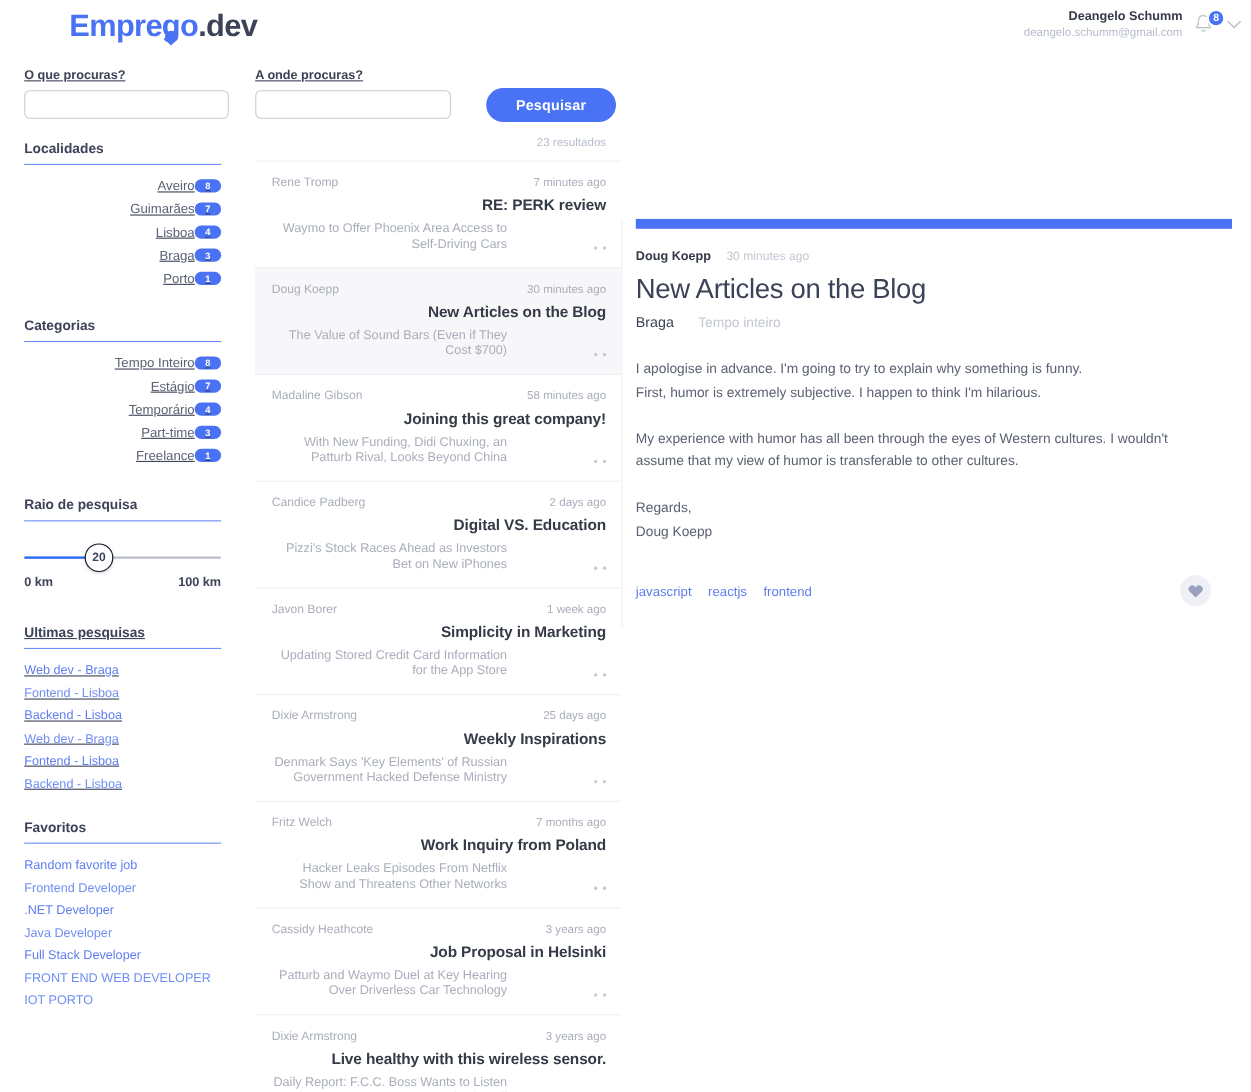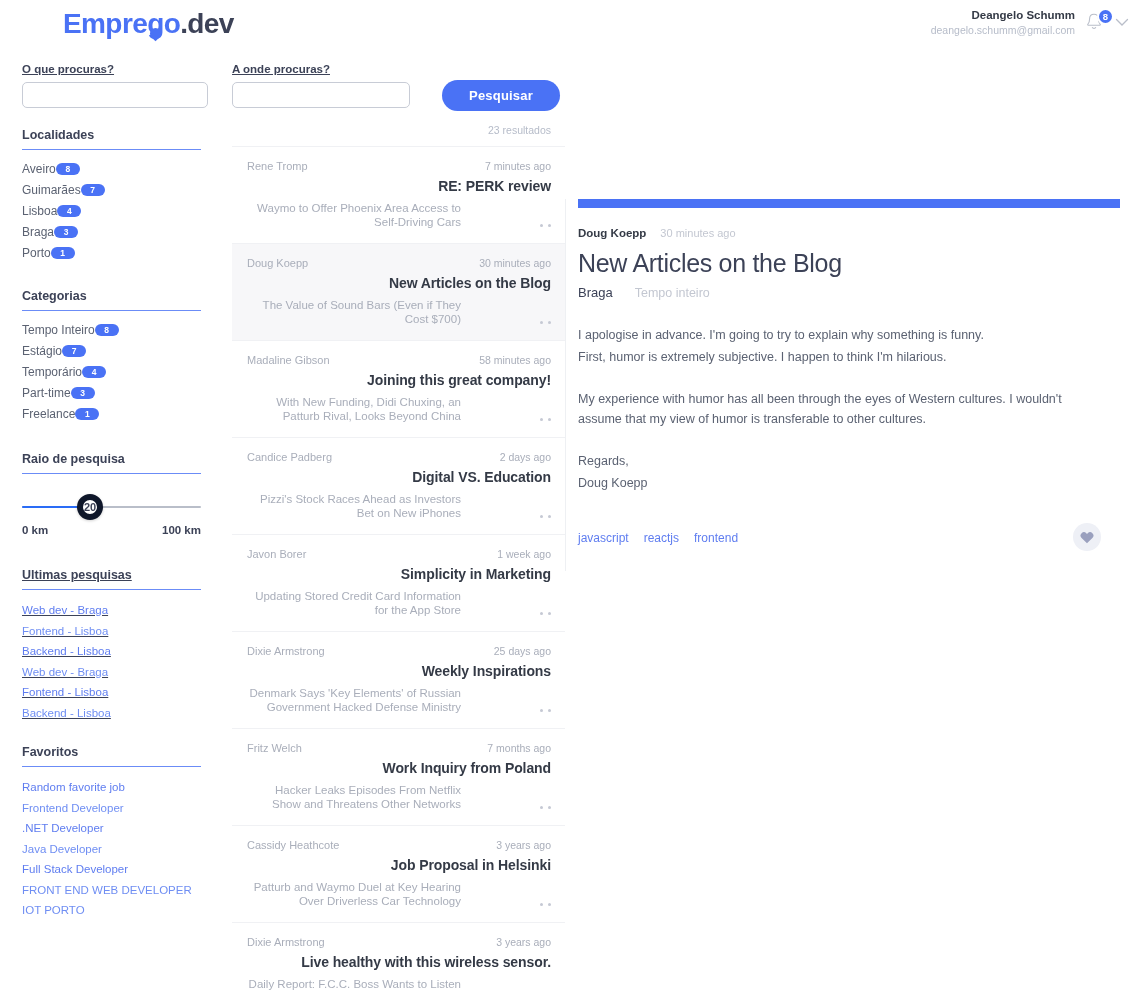--- a/index.html
+++ b/index.html
@@ -65,22 +65,22 @@
   
   .sidebar { position: absolute; left: 22px; top: 128px; width: 200px; }
   .side-section { margin-bottom: 20px; }
   .side-title {
     font-size: 12.5px; font-weight: 700; color: #3c4257;
     padding-bottom: 7px; border-bottom: 1px solid #6b8cf7;
     width: 179px;
   }
   .facet-list { margin-top: 8px; }
   .facet-row {
-    display: flex; align-items: center; justify-content: flex-start;
-    height: 21px; width: 179px; cursor: pointer;
+    display: flex; align-items: center; justify-content: flex-end;
+    height: 21px; width: 179px; cursor: pointer; text-decoration: underline;
   }
   .facet-label { font-size: 12px; color: #5b6272; }
   .facet-count {
     min-width: 24px; height: 12px; border-radius: 6px;
     background: #4a72f5; color: #fff;
     font-size: 8.5px; font-weight: 700;
     display: flex; align-items: center; justify-content: center;
   }
 
   
@@ -88,21 +88,21 @@
   .slider-track {
     position: absolute; left: 0; top: 12px; width: 179px; height: 2px;
     background: #b9bec9; border-radius: 1px;
   }
   .slider-fill {
     position: absolute; left: 0; top: 12px; width: 68px; height: 2px;
     background: #2a6cf6; border-radius: 1px;
   }
   .slider-knob {
     position: absolute; left: 55px; top: 0; width: 26px; height: 26px;
-    border-radius: 50%; background: #fff; border: 6px solid #0f172a;
+    border-radius: 50%; background: #fff; border: 1px solid #0f172a;
     box-shadow: 0 1px 3px rgba(0,0,0,.18);
     display: flex; align-items: center; justify-content: center;
     font-size: 11px; font-weight: 700; color: #3c4257; cursor: pointer;
   }
   .slider-ends {
     position: absolute; top: 30px; left: 0; width: 179px;
     display: flex; justify-content: space-between;
     font-size: 11.5px; font-weight: 700; color: #3c4257;
   }
 

